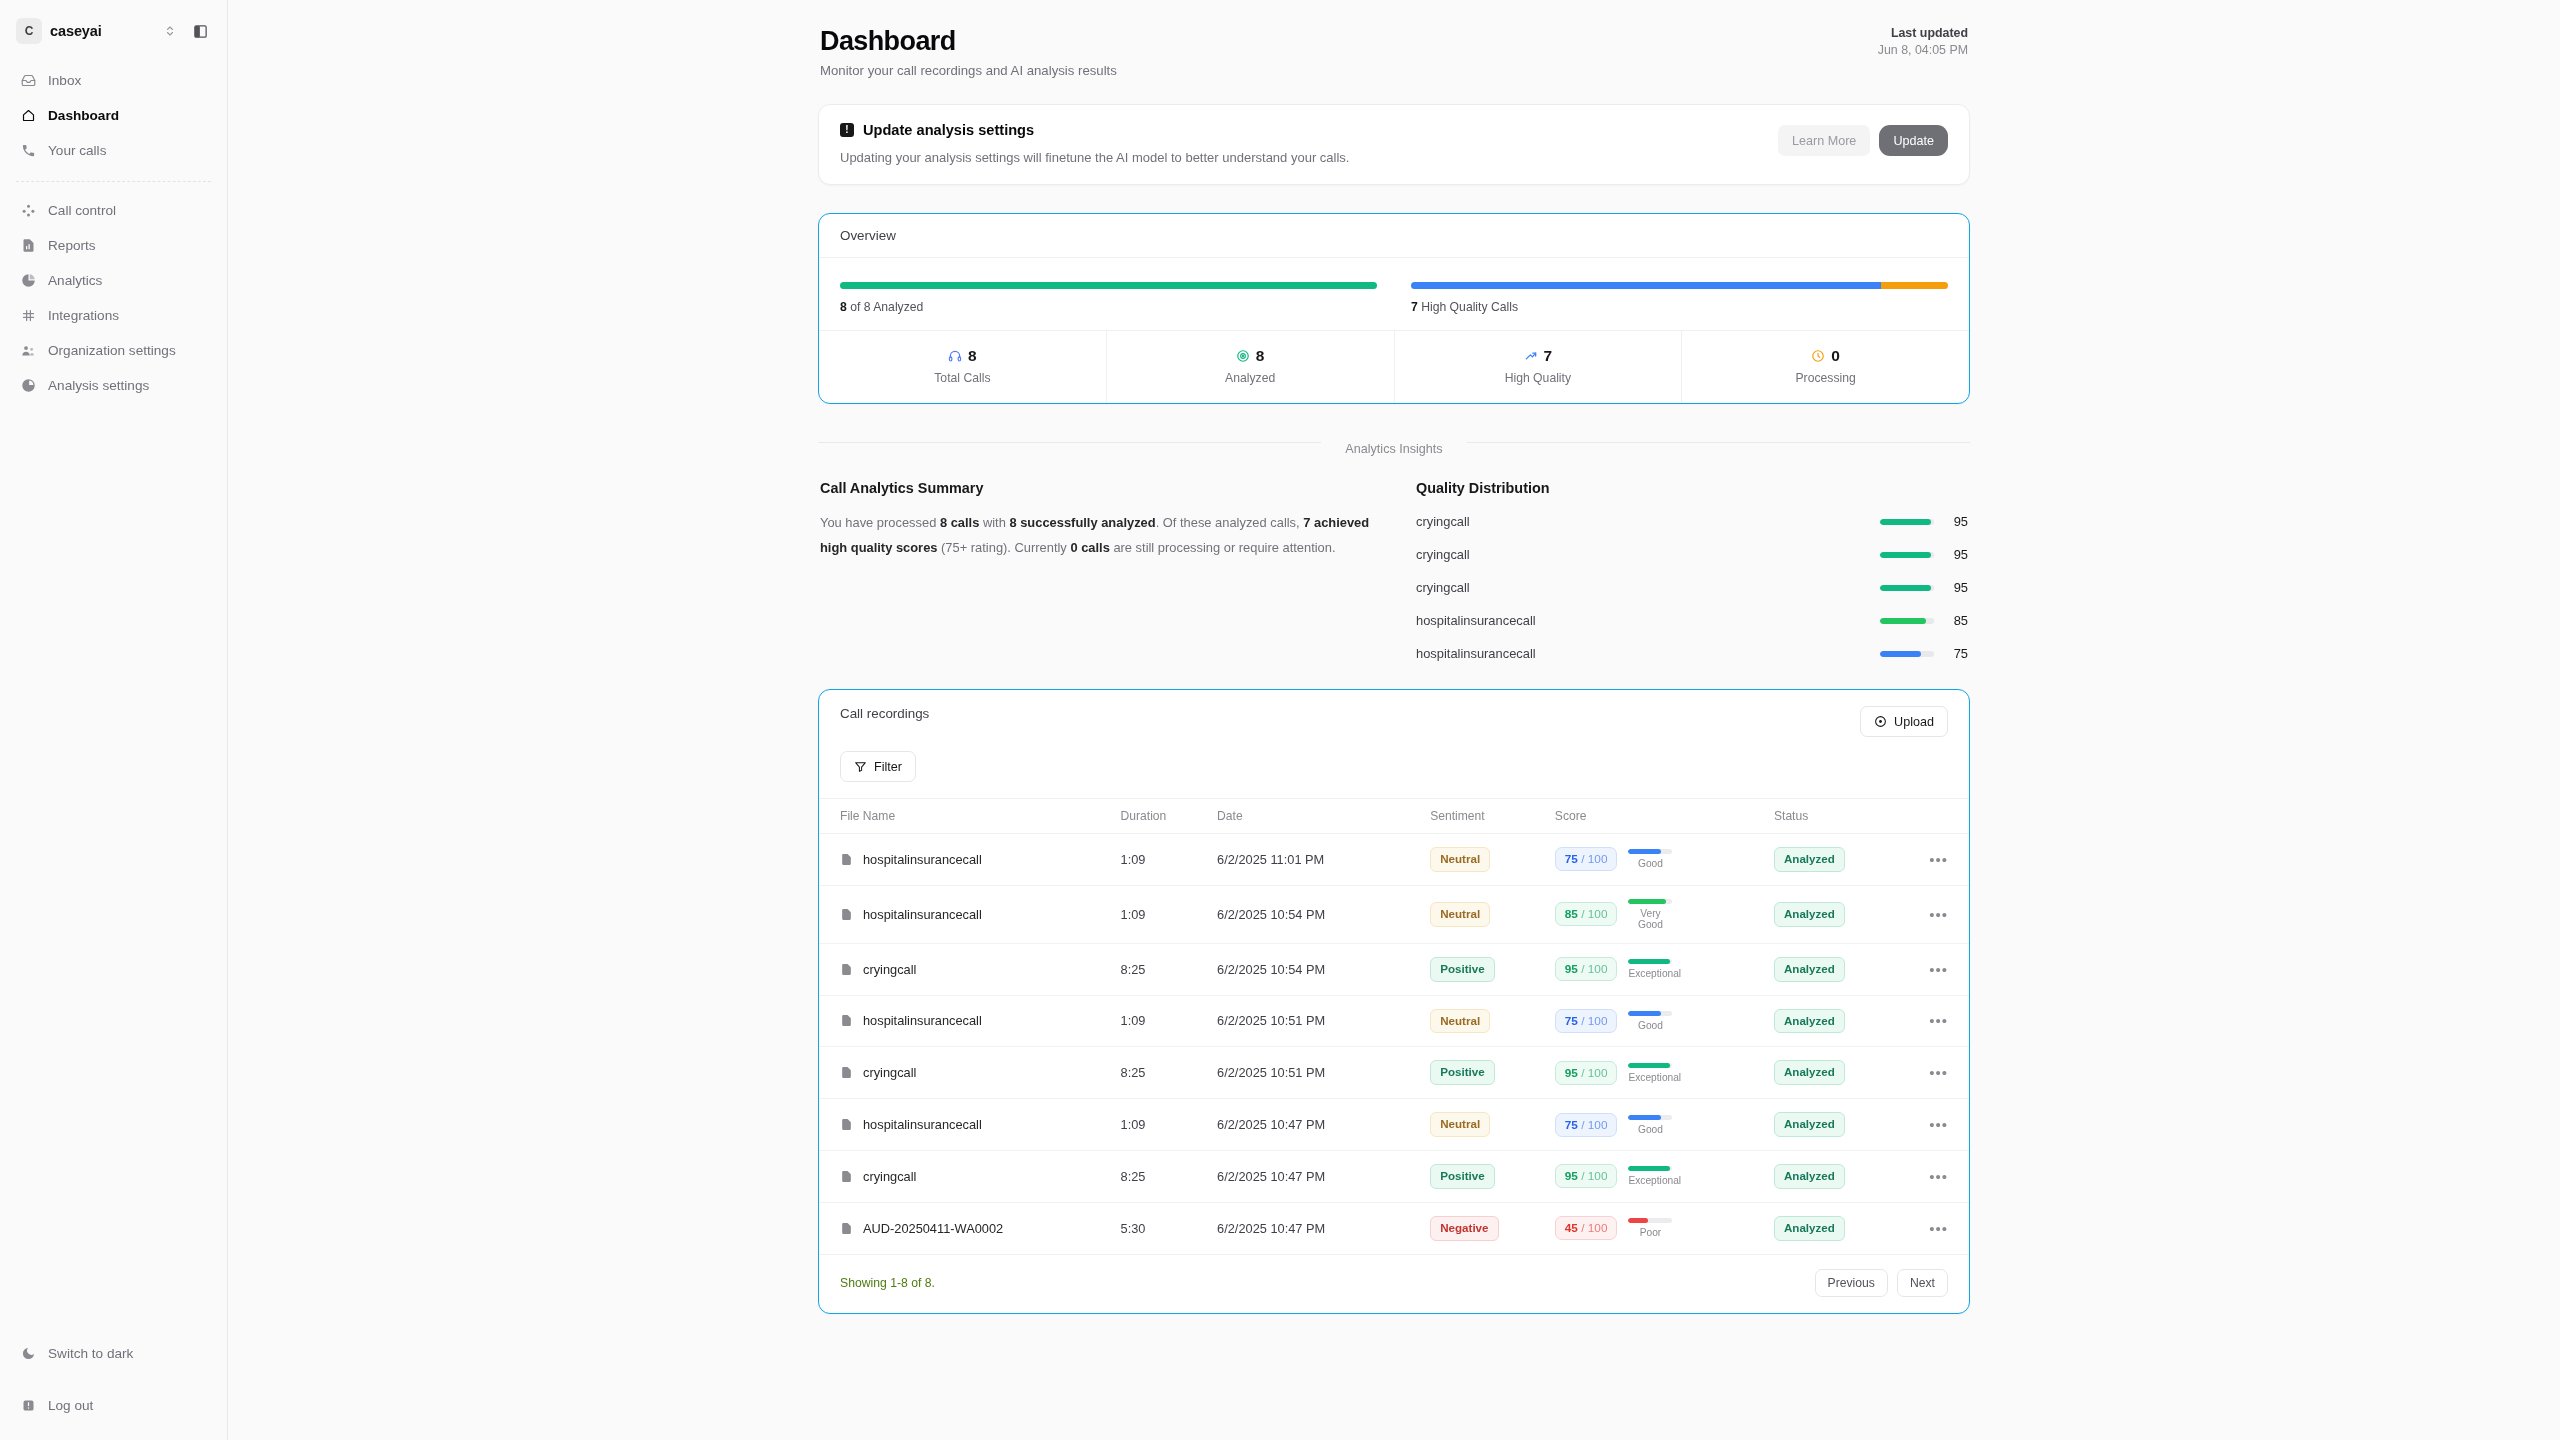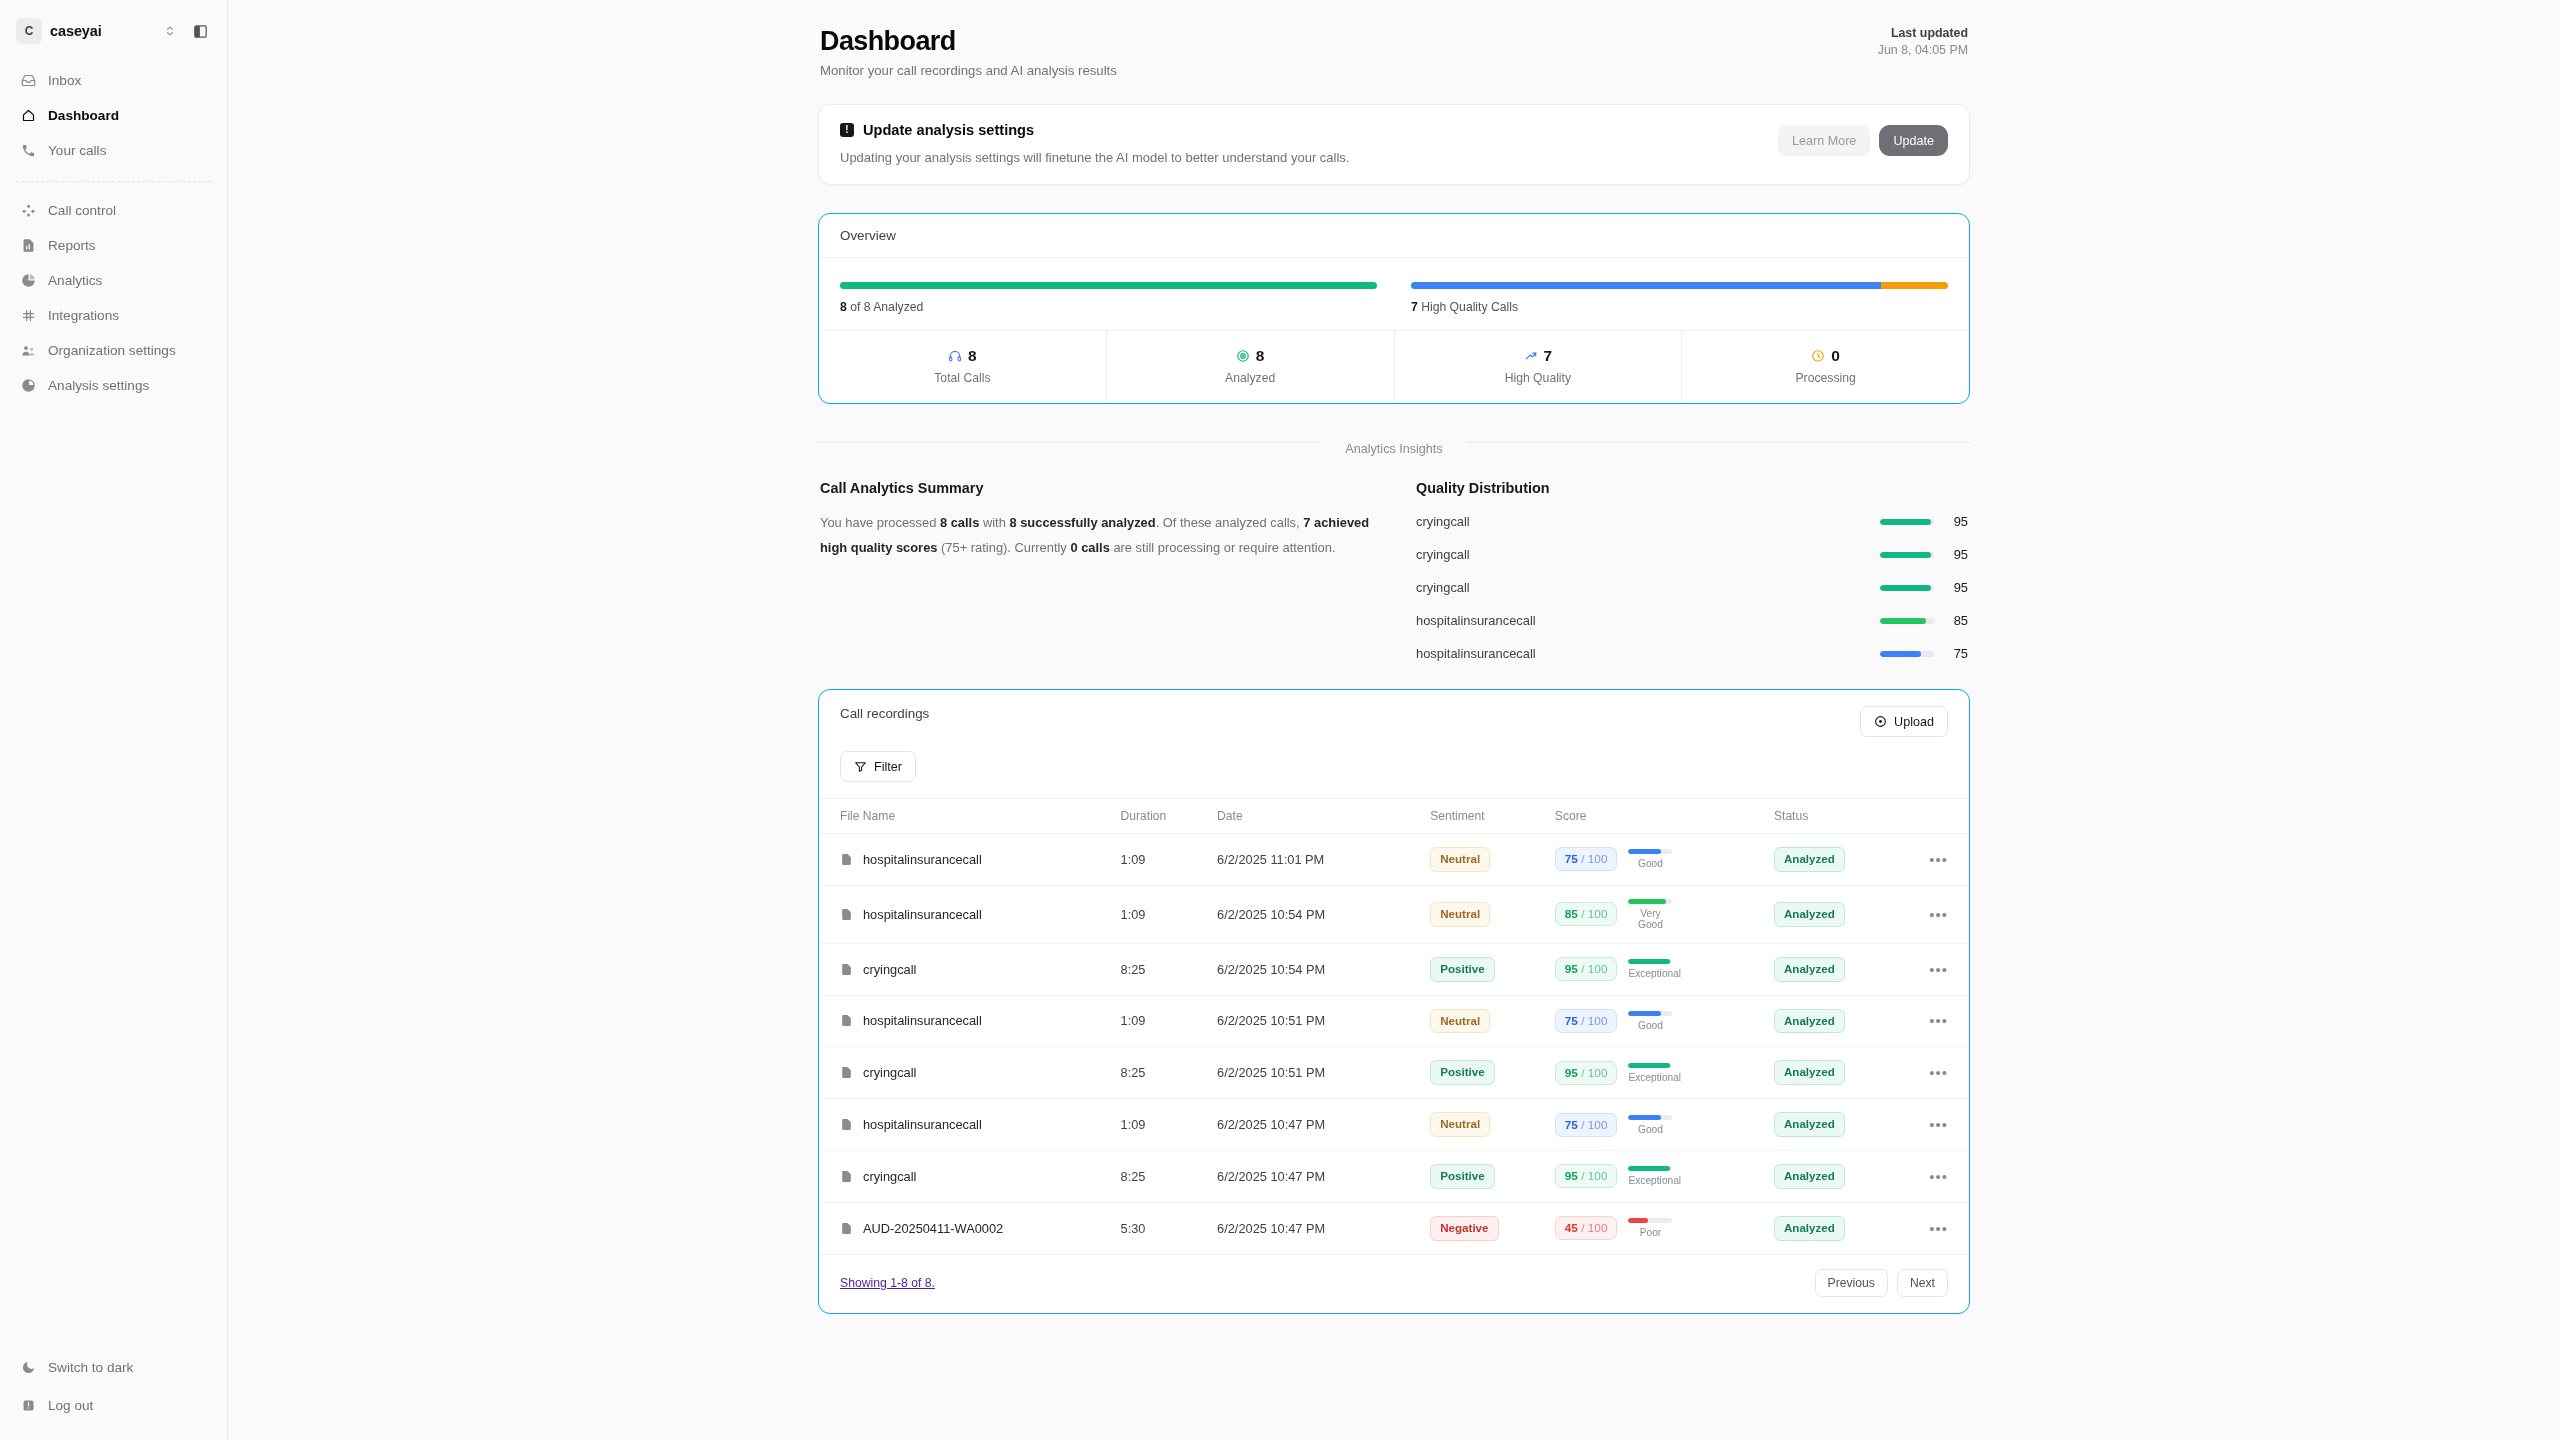--- a/index.html
+++ b/index.html
@@ -35,21 +35,21 @@
   .sb-item {
     display: flex; align-items: center; gap: 12px;
     height: 33px; padding: 0 10px; border-radius: 7px;
     font-size: 13.6px; color: #71717a; cursor: pointer;
   }
   .sb-item .sb-ico { width: 16px; height: 16px; display: flex; align-items: center; justify-content: center; color: #8a8a90; flex-shrink: 0; }
   .sb-item.active { color: #0a0a0a; font-weight: 600; }
   .sb-item.active .sb-ico { color: #0a0a0a; }
   .sb-sep { border-top: 1px dashed #e3e3e3; margin: 14px 6px 6px 6px; }
   .sb-spacer { flex: 1; }
-  .sb-bottom { padding-bottom: 18px; display: flex; flex-direction: column; gap: 5px; }
+  .sb-bottom { padding-bottom: 18px; display: flex; flex-direction: column; gap: 19px; }
 
   
   .main { flex: 1; height: 1440px; overflow: hidden; position: relative; }
   .page { width: 1152px; margin: 0 auto; padding-top: 26px; }
 
   .page-head { display: flex; align-items: flex-start; justify-content: space-between; padding: 0 2px; }
   .page-title { font-size: 27px; font-weight: 700; letter-spacing: -0.6px; color: #09090b; }
   .page-sub { font-size: 13.2px; color: #71717a; margin-top: 6px; }
   .updated { text-align: right; }
   .updated-lbl { font-size: 12.4px; font-weight: 700; color: #3f3f46; }
@@ -143,21 +143,21 @@
   .sp-blue { background: #eef4fe; border-color: #cfe0fb; color: #2563eb; }
   .sp-green { background: #eefaf4; border-color: #c6ebd9; color: #13a05f; }
   .sp-red { background: #fdf1f1; border-color: #f7d2d2; color: #e0342c; }
   .mini { width: 44px; }
   .mini-track { height: 5px; border-radius: 3px; background: #ececf0; overflow: hidden; }
   .mini-fill { height: 5px; border-radius: 3px; }
   .mini-lbl { font-size: 10.2px; color: #8a8a90; text-align: center; margin-top: 4px; }
   .dots { color: #8a8a90; font-size: 15px; letter-spacing: 1px; cursor: pointer; }
 
   .rec-foot { display: flex; align-items: center; justify-content: space-between; padding: 14px 21px 16px 21px; }
-  .rec-count { font-size: 12.2px; color: #4c1d95; text-decoration: underline; }
+  .rec-count { font-size: 12.2px; color: #4d7c0f; }
   .pager { display: flex; gap: 9px; }
   .pg-btn { height: 28px; padding: 0 12px; border: 1px solid #e6e6e9; border-radius: 7px; background: #fff; font-size: 12.2px; color: #52525b; cursor: pointer; }
   svg { display: block; }
 </style>
 </head>
 <body>
 
 <div class="app">
 
   <aside class="sidebar">

